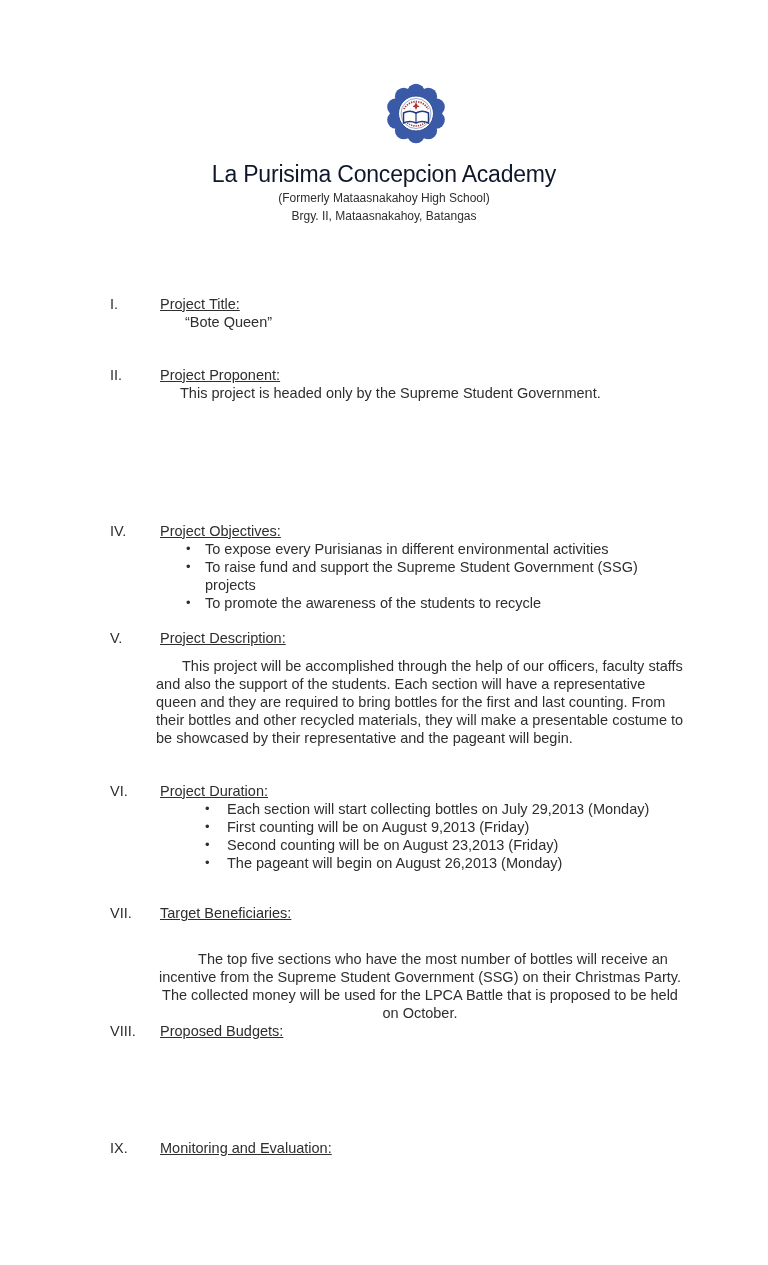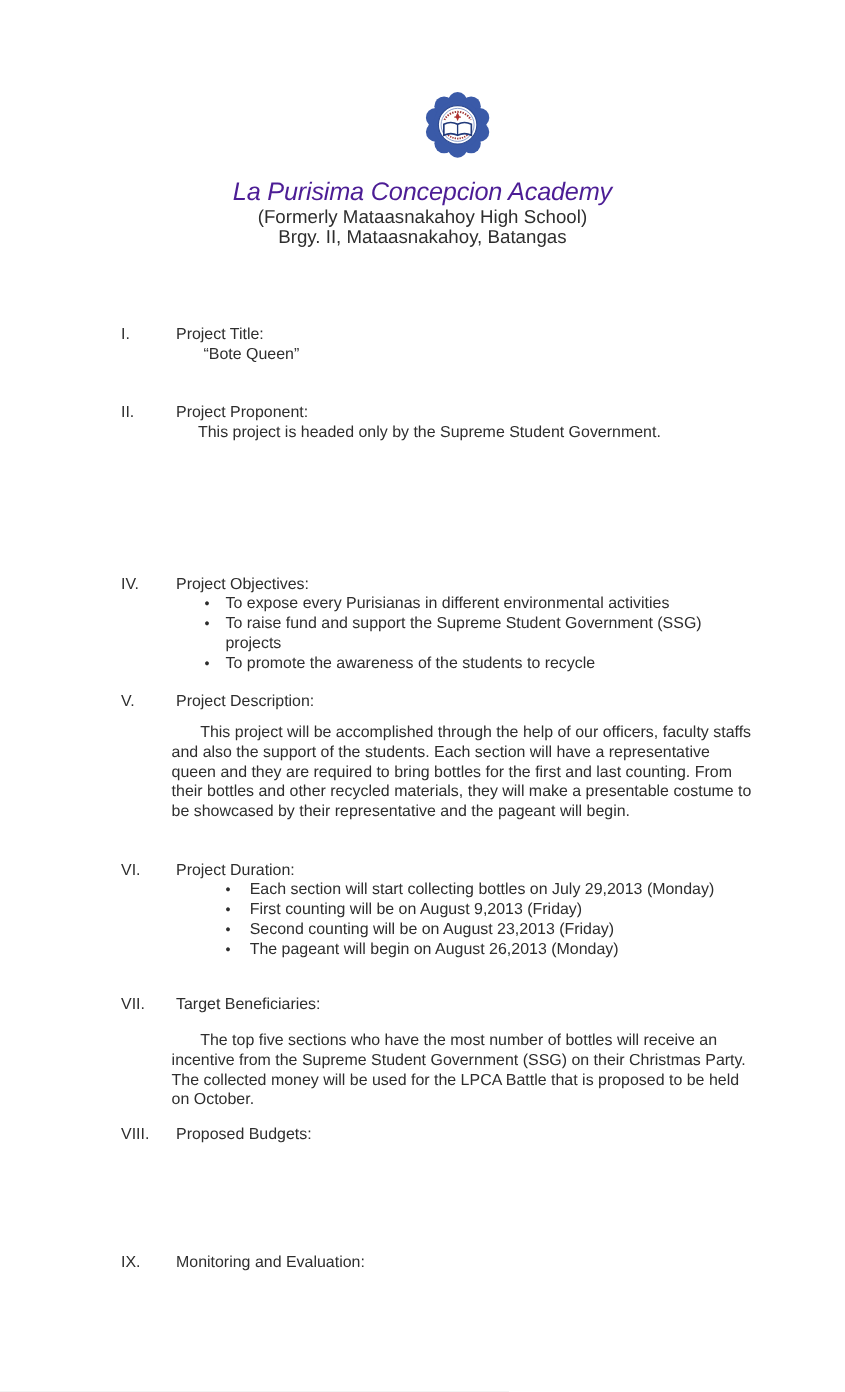--- a/index.html
+++ b/index.html
@@ -23,49 +23,48 @@
   .header {
     position: absolute;
     left: 0;
     top: 159px;
     width: 100%;
     text-align: center;
   }
   .school-name {
     font-size: 23px;
     letter-spacing: -0.2px;
-    color: #4c1d95;
+    color: #0f172a;
     line-height: 30px;
-    font-style: italic;
   }
   .school-sub {
-    font-size: 17px;
+    font-size: 12px;
     line-height: 18px;
     color: #2e2e2e;
   }
   .sec {
     position: absolute;
     left: 110px;
     width: 574px;
     display: flex;
     font-size: 14.5px;
     line-height: 18px;
   }
   .num { width: 50px; flex: none; }
   .content { flex: 1; }
-  .heading { white-space: nowrap; }
+  .heading { white-space: nowrap; text-decoration: underline; }
   .subline-1 { margin-left: 25px; }
   .subline-2 { margin-left: 20px; width: 502px; }
   .para {
     margin-left: -4px;
     width: 528px;
     text-indent: 26px;
     margin-top: 10px;
   }
-  .para.gap { margin-top: 15px; }
+  .para.gap { margin-top: 28px; text-align: center; }
   .bullets { margin-top: 0; }
   .bullet-row { display: flex; }
   .bullets.iv .bullet-row { padding-left: 26px; }
   .bullets.iv .dot { width: 19px; flex: none; }
   .bullets.vi .bullet-row { padding-left: 45px; }
   .bullets.vi .dot { width: 22px; flex: none; }
   .dot { font-size: 13px; }
 </style>
 </head>
 <body>

